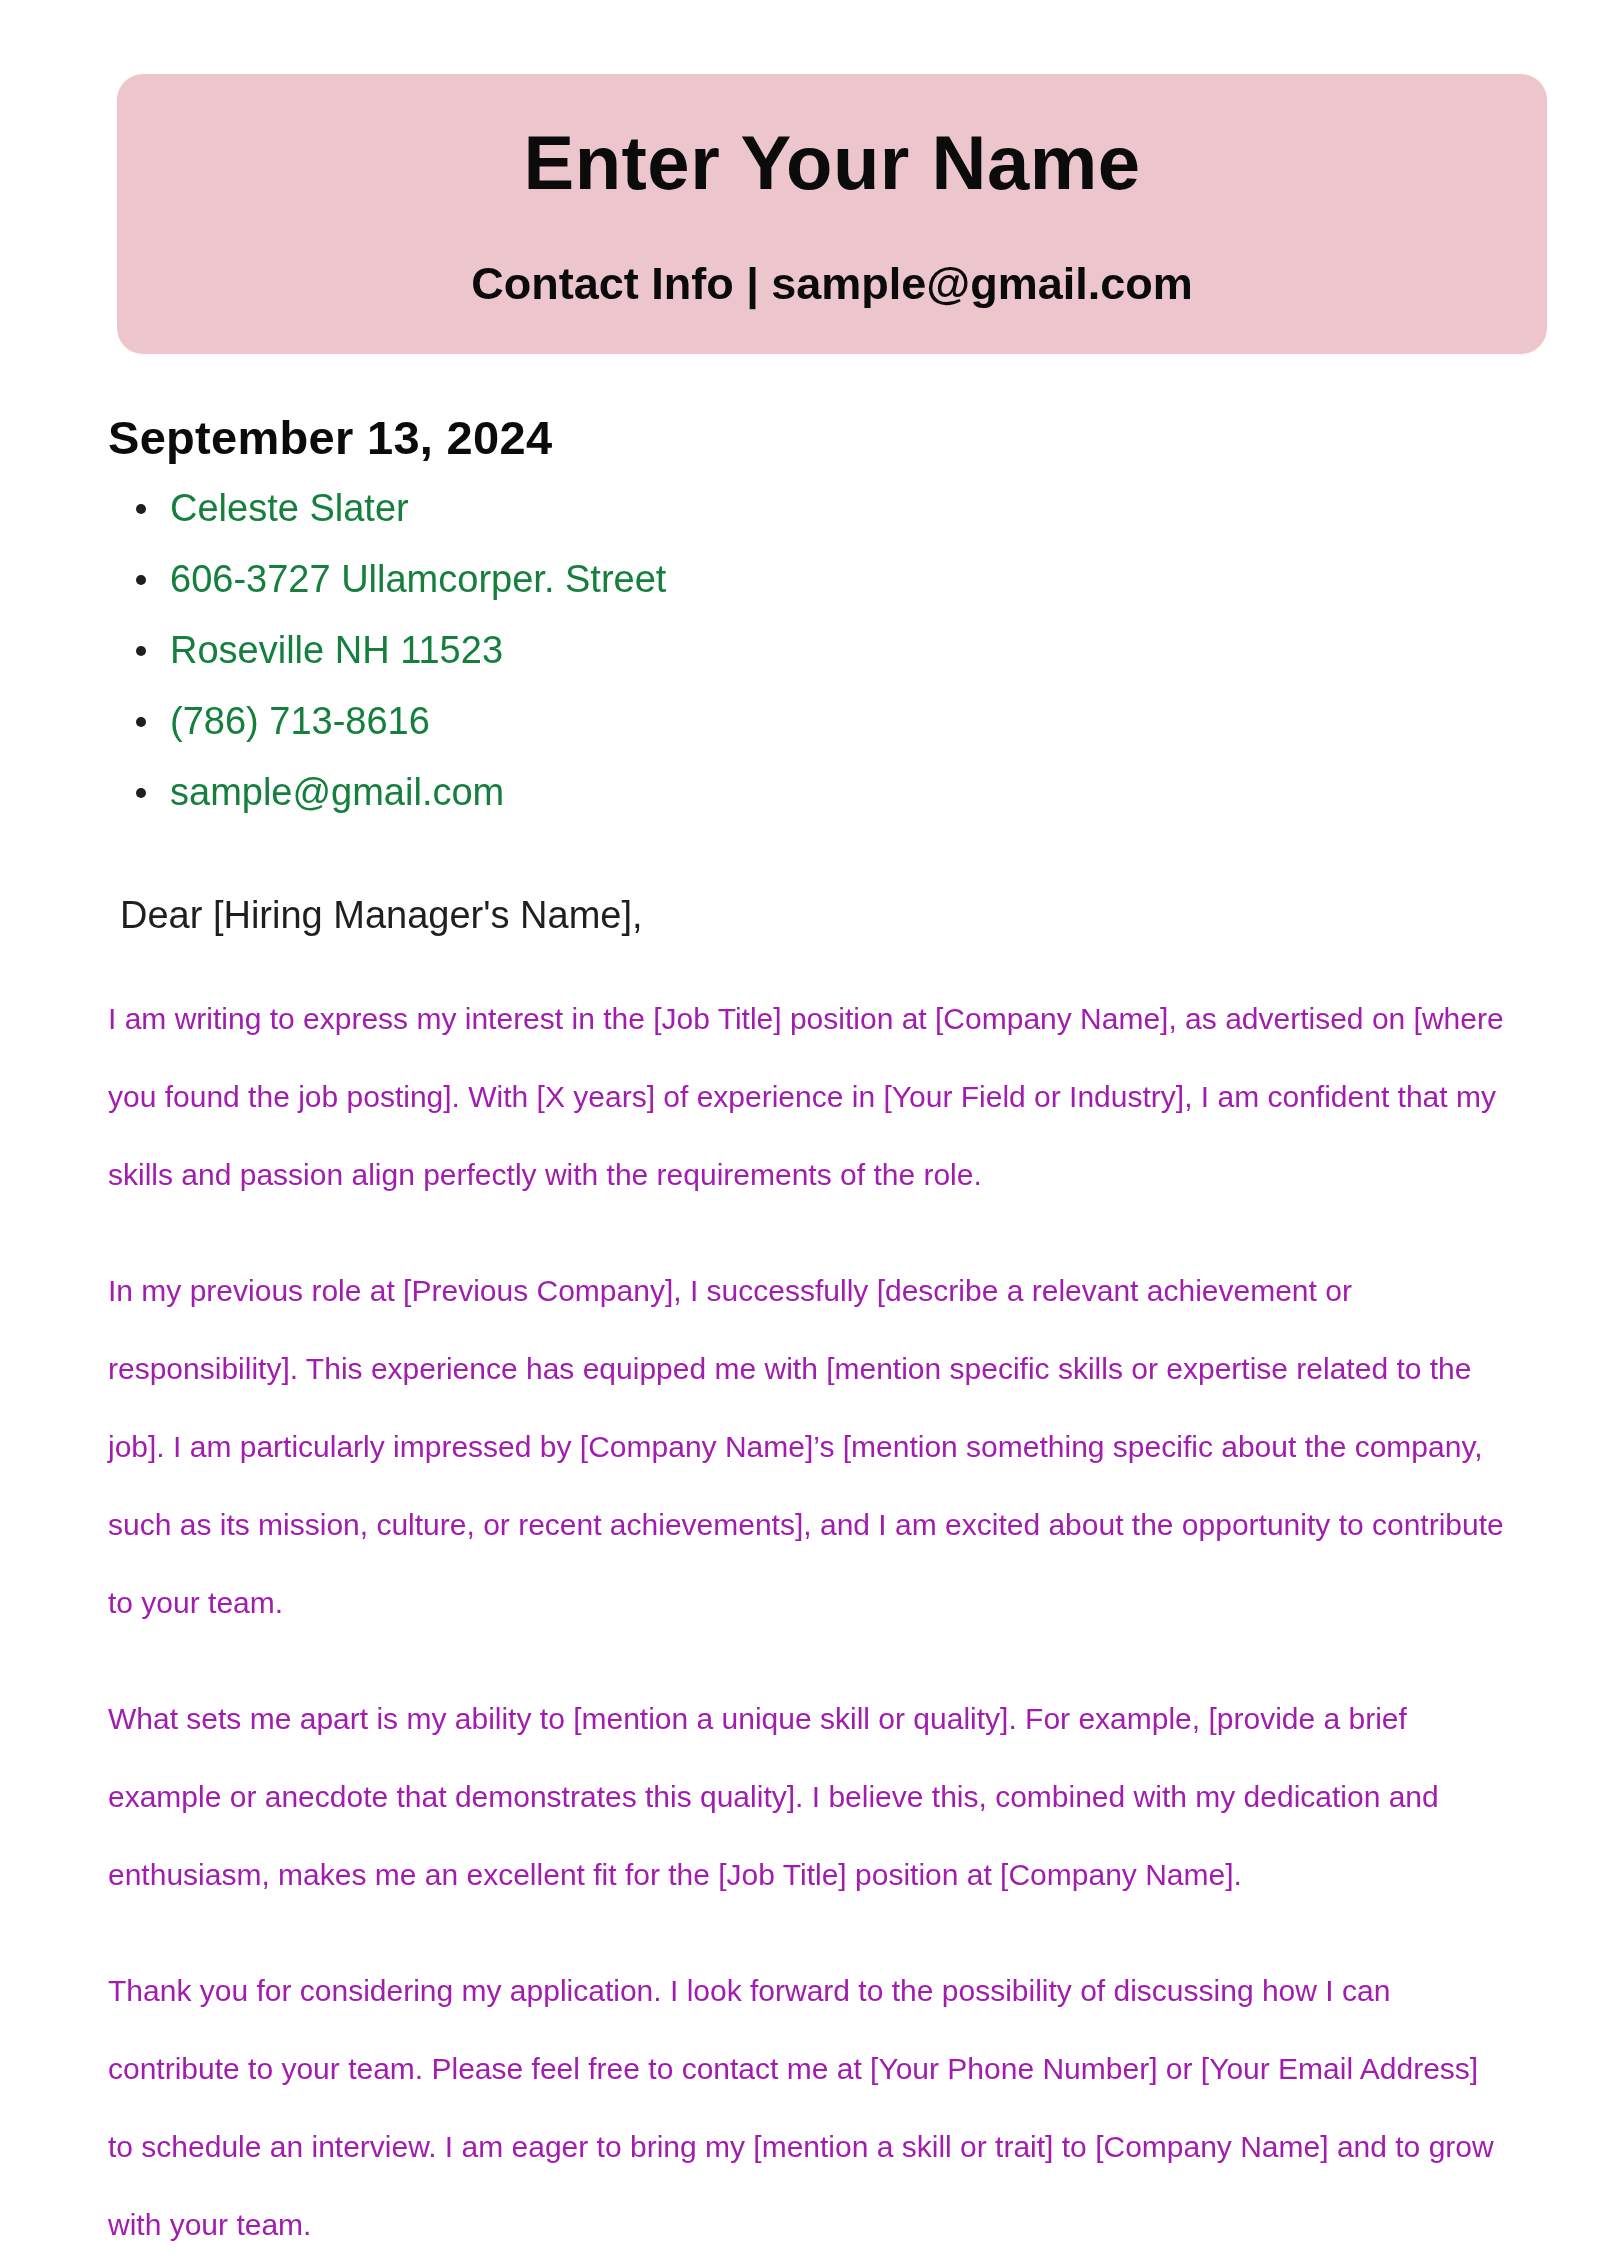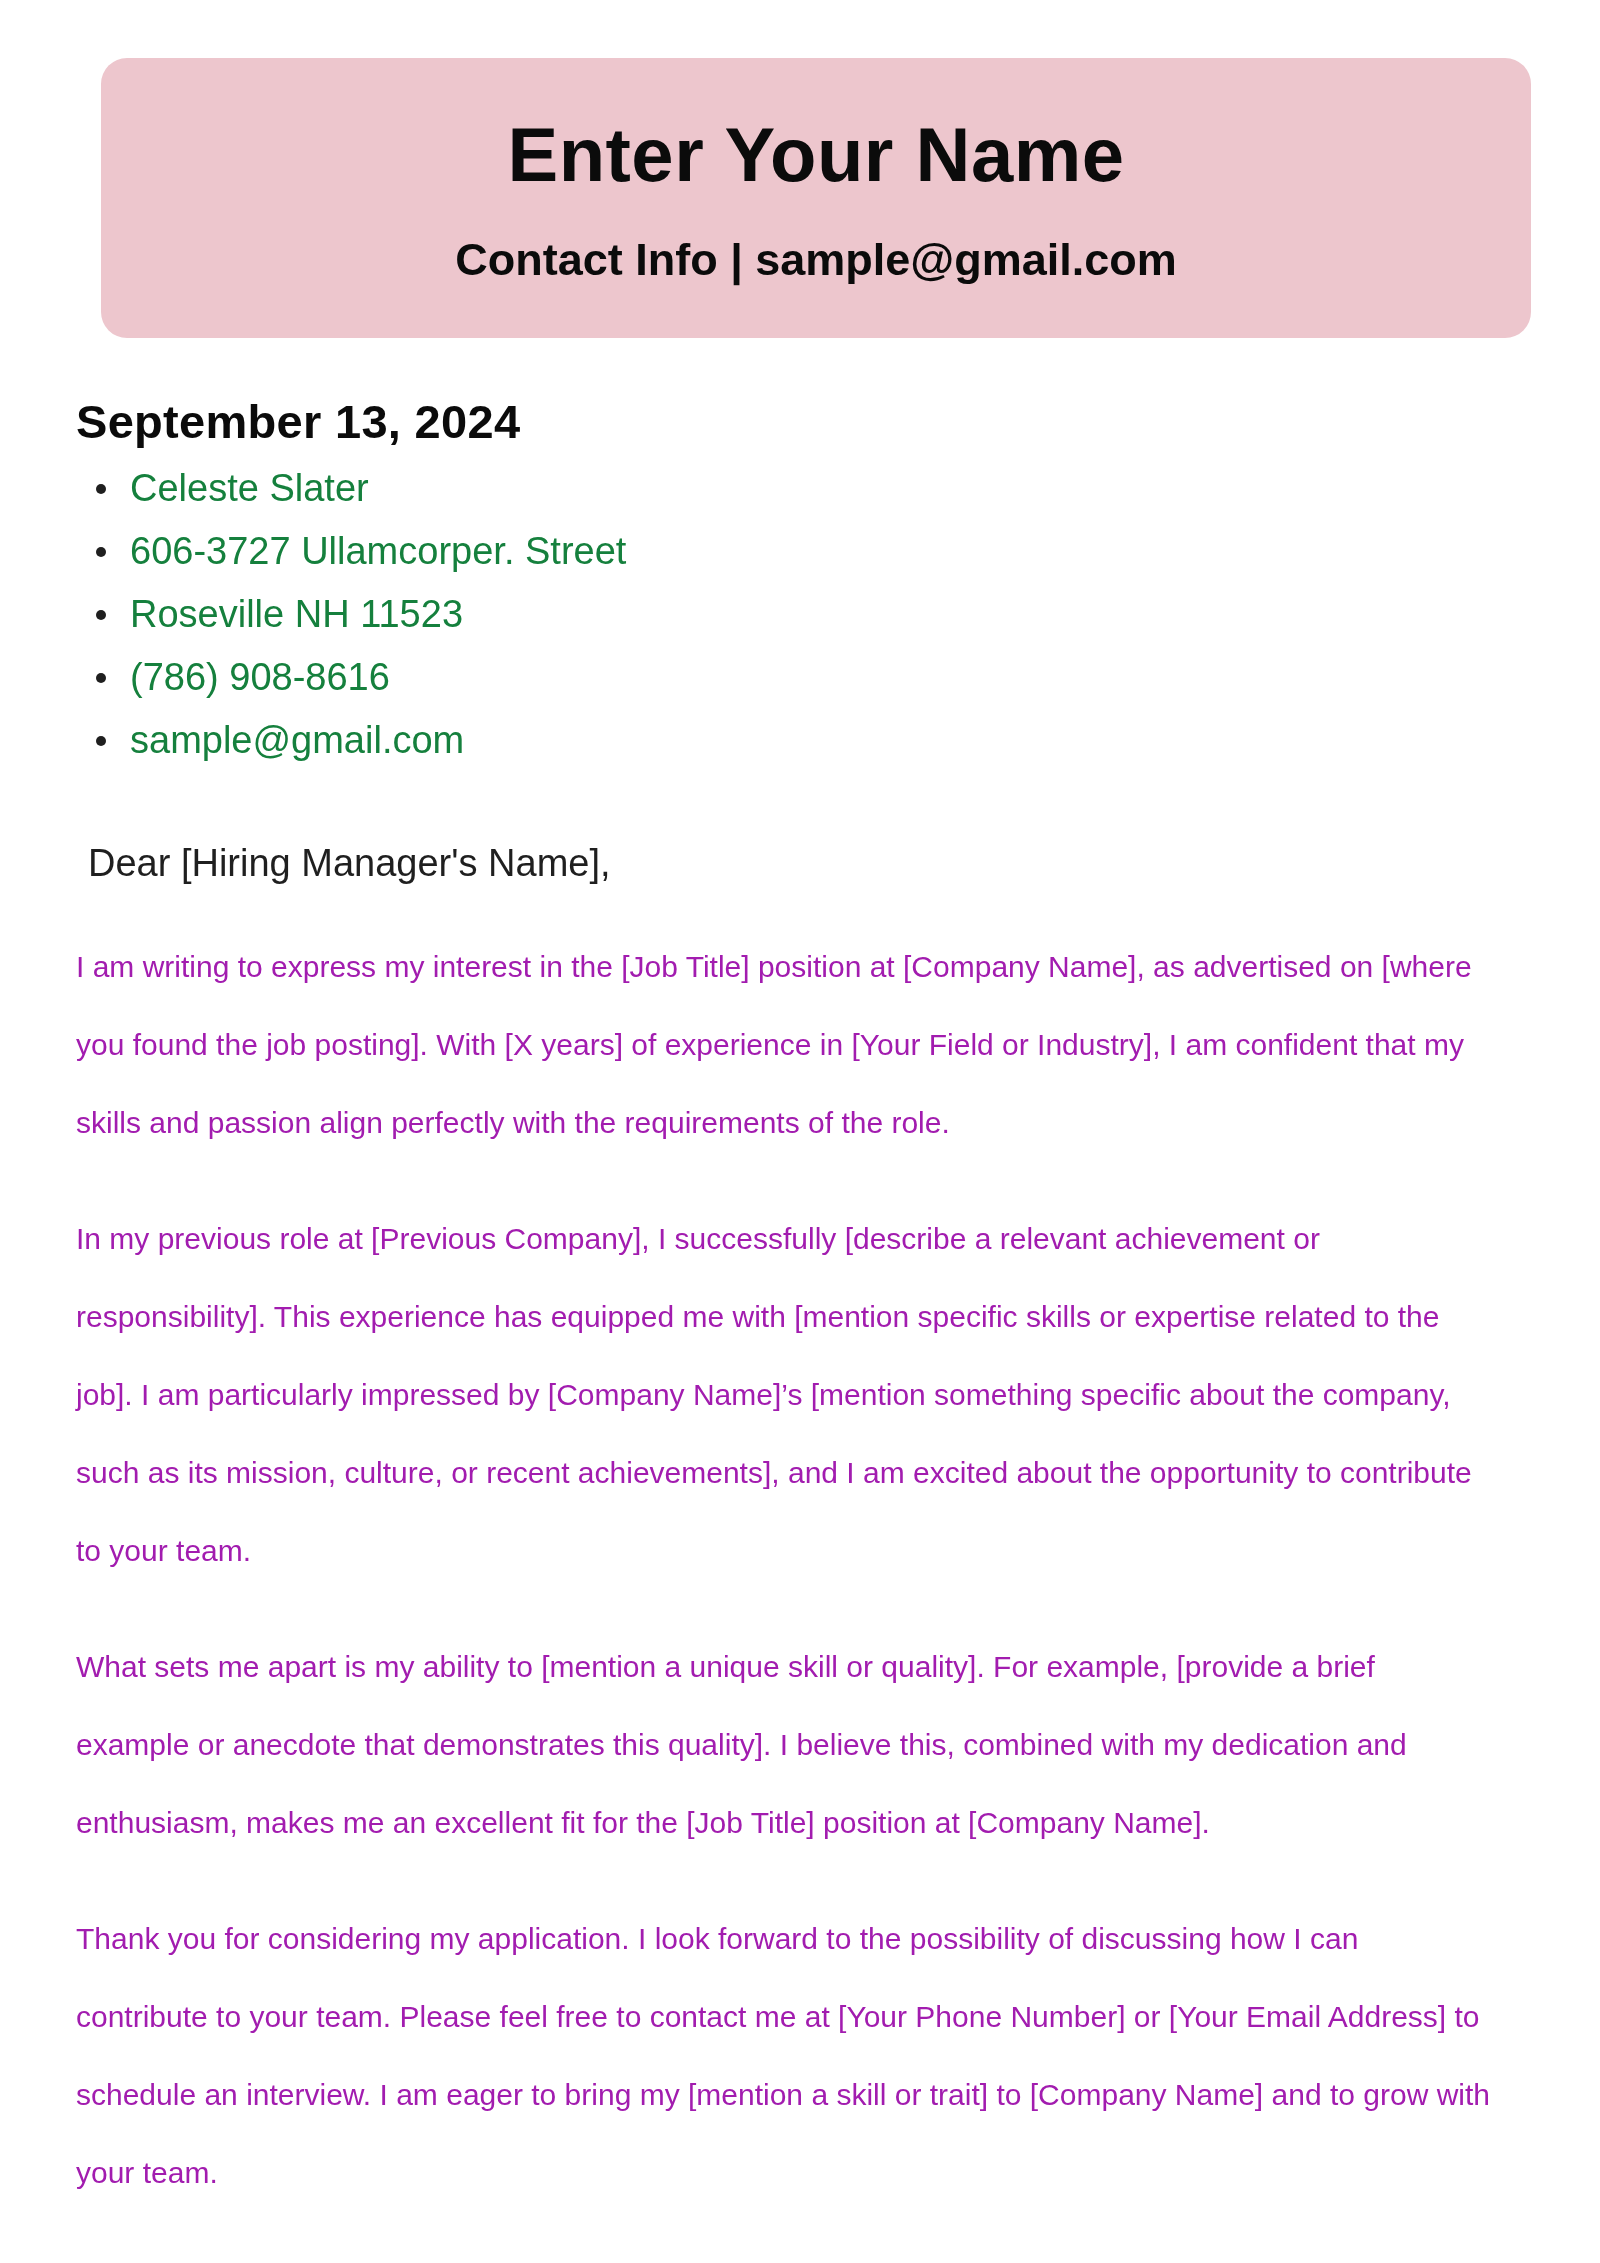--- a/index.html
+++ b/index.html
@@ -1,15 +1,15 @@
 <!DOCTYPE html>
 <html><head>
 <meta charset="utf-8">
 <style>
-  * { margin: 8px; padding: 0; box-sizing: border-box; }
+  * { margin: 16px; padding: 0; box-sizing: border-box; }
   html, body { background: #ffffff; }
   body {
     width: 1600px;
     height: 2263px;
     font-family: "Liberation Sans", sans-serif;
     color: #1f1f1f;
     overflow: hidden;
     position: relative;
   }
   .header-box {
@@ -102,21 +102,21 @@
   <div class="header-contact">Contact Info | sample@gmail.com</div>
 </div>
 
 <div class="content">
   <div class="date-heading">September 13, 2024</div>
 
   <ul class="contact-list">
     <li>Celeste Slater</li>
     <li>606-3727 Ullamcorper. Street</li>
     <li>Roseville NH 11523</li>
-    <li>(786) 908-8616</li>
+    <li>(786) 713-8616</li>
     <li>sample@gmail.com</li>
   </ul>
 
   <div class="salutation">Dear [Hiring Manager's Name],</div>
 
   <p class="body-paragraph">I am writing to express my interest in the [Job Title] position at [Company Name], as advertised on [where you found the job posting]. With [X years] of experience in [Your Field or Industry], I am confident that my skills and passion align perfectly with the requirements of the role.</p>
   <p class="body-paragraph">In my previous role at [Previous Company], I successfully [describe a relevant achievement or responsibility]. This experience has equipped me with [mention specific skills or expertise related to the job]. I am particularly impressed by [Company Name]’s [mention something specific about the company, such as its mission, culture, or recent achievements], and I am excited about the opportunity to contribute to your team.</p>
   <p class="body-paragraph">What sets me apart is my ability to [mention a unique skill or quality]. For example, [provide a brief example or anecdote that demonstrates this quality]. I believe this, combined with my dedication and enthusiasm, makes me an excellent fit for the [Job Title] position at [Company Name].</p>
   <p class="body-paragraph">Thank you for considering my application. I look forward to the possibility of discussing how I can contribute to your team. Please feel free to contact me at [Your Phone Number] or [Your Email Address] to schedule an interview. I am eager to bring my [mention a skill or trait] to [Company Name] and to grow with your team.</p>
 

